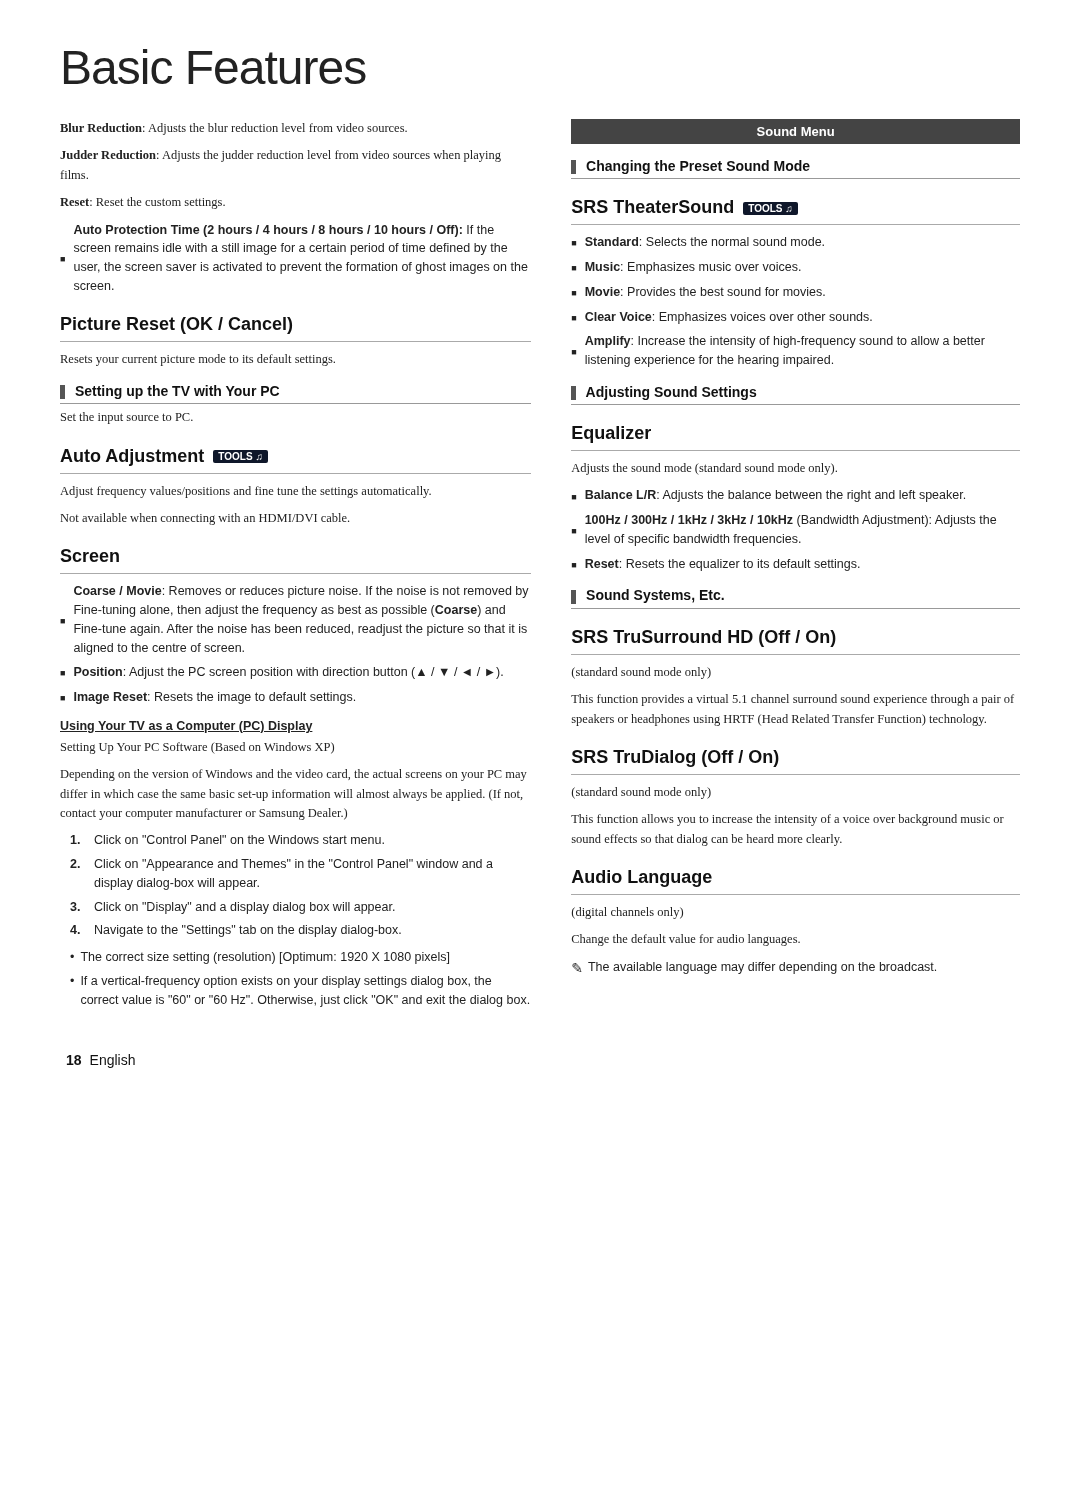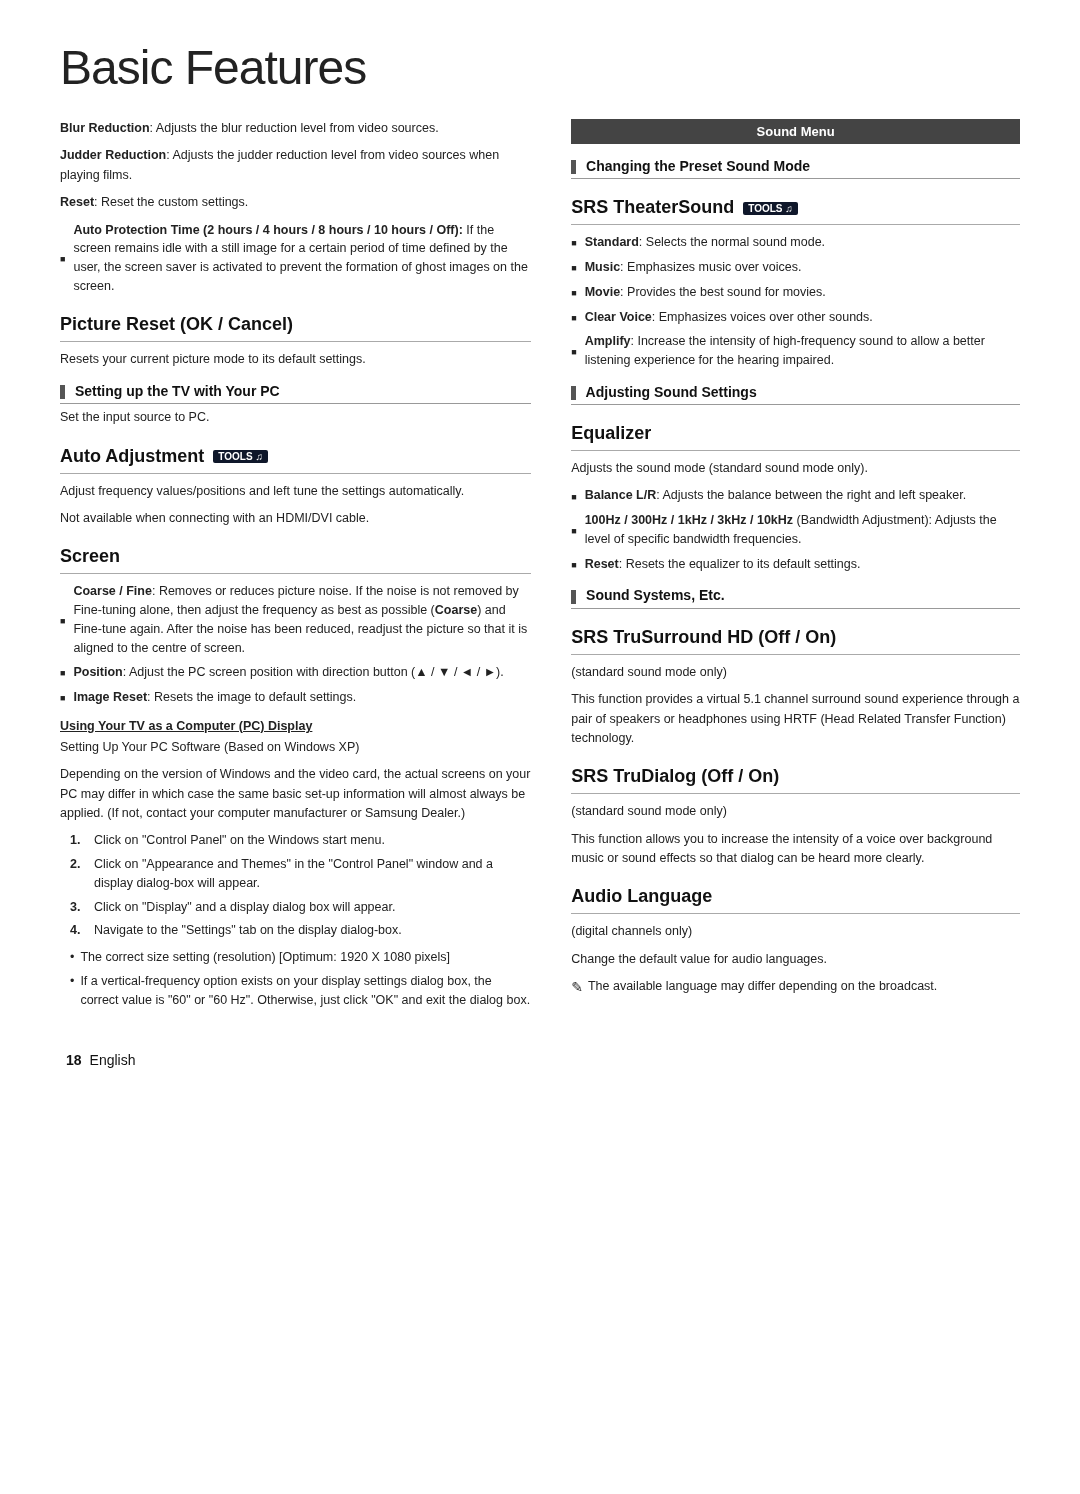--- a/index.html
+++ b/index.html
@@ -28,20 +28,21 @@
       flex: 1.05;
     }
     .col-right {
       flex: 1;
     }
     p {
       font-size: 12.5px;
       line-height: 1.55;
       margin-bottom: 8px;
       color: #222;
+      font-family: Liberation Serif, serif;
     }
     .bold { font-weight: bold; }
     .section-heading {
       font-size: 18px;
       font-weight: bold;
       margin-top: 18px;
       margin-bottom: 6px;
       color: #111;
     }
     .sub-heading {
@@ -186,29 +187,29 @@
       <span style="display:inline-block;width:5px;height:14px;background:#555;margin-right:6px;vertical-align:middle;"></span>
       <span>Setting up the TV with Your PC</span>
     </div>
     <p>Set the input source to PC.</p>
 
     <div class="section-heading">
       <span>Auto Adjustment</span>
       <span class="tools-badge">TOOLS ♫</span>
     </div>
     <hr class="divider">
-    <p>Adjust frequency values/positions and left tune the settings automatically.</p>
+    <p>Adjust frequency values/positions and fine tune the settings automatically.</p>
     <p>Not available when connecting with an HDMI/DVI cable.</p>
 
     <div class="section-heading">Screen</div>
     <hr class="divider">
 
     <ul class="bullet-list">
       <li>
-        <span><span class="bold">Coarse / Fine</span>: Removes or reduces picture noise. If the noise is not removed by Fine-tuning alone, then adjust the frequency as best as possible (<span class="bold">Coarse</span>) and Fine-tune again. After the noise has been reduced, readjust the picture so that it is aligned to the centre of screen.</span>
+        <span><span class="bold">Coarse / Movie</span>: Removes or reduces picture noise. If the noise is not removed by Fine-tuning alone, then adjust the frequency as best as possible (<span class="bold">Coarse</span>) and Fine-tune again. After the noise has been reduced, readjust the picture so that it is aligned to the centre of screen.</span>
       </li>
       <li>
         <span><span class="bold">Position</span>: Adjust the PC screen position with direction button (▲ / ▼ / ◄ / ►).</span>
       </li>
       <li>
         <span><span class="bold">Image Reset</span>: Resets the image to default settings.</span>
       </li>
     </ul>
 
     <div class="pc-sub-heading">Using Your TV as a Computer (PC) Display</div>

